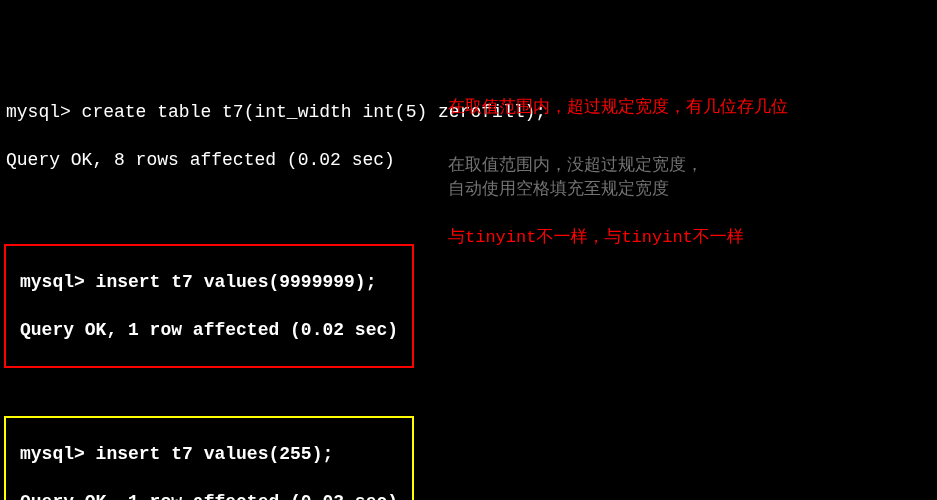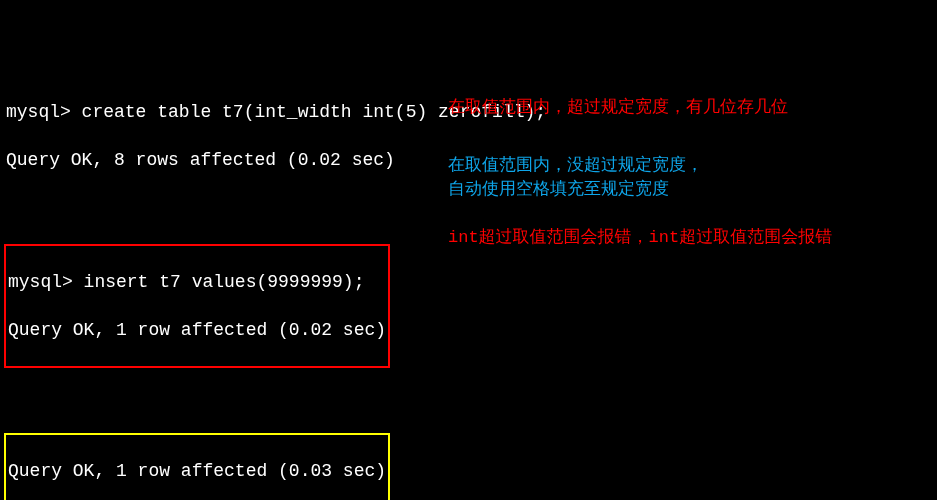--- a/index.html
+++ b/index.html
@@ -12,55 +12,56 @@
       padding: 4px 0 4px 6px;
       width: 937px;
       height: 500px;
       overflow: hidden;
       position: relative;
       white-space: pre;
     }
     .line { display: block; }
     .box-red { border: 2px solid #ff0000; }
     .box-yellow { border: 2px solid #ffff00; }
-    .block { display: inline-block; padding: 0 2px; margin: 0 0 17px -2px; }
+    .block { display: inline-block; padding: 0 14px; margin: 0 0 0 -2px; font-weight: bold; }
     .annotation {
       position: absolute;
       color: #ff0000;
       white-space: nowrap;
       font-size: 17px;
     }
-    .annotation.yellow { color: #0ea5e9; }
+    .annotation.yellow { color: #737373; }
   </style>
 </head>
 <body>
 
 
 
 <span class="line">mysql&gt; create table t7(int_width int(5) zerofill);</span>
 <span class="line">Query OK, 8 rows affected (0.02 sec)</span>
 <span class="line"> </span>
 <div class="block box-red">
 <span class="line">mysql&gt; insert t7 values(9999999);</span>
 <span class="line">Query OK, 1 row affected (0.02 sec)</span>
 </div>
 <span class="line"> </span>
 <div class="block box-yellow">
+<span class="line">mysql&gt; insert t7 values(255);</span>
 <span class="line">Query OK, 1 row affected (0.03 sec)</span>
 </div>
 
 
 
 
 
 
 
 
 
 
 
 <div class="annotation" style="top:96px; left:448px;">在取值范围内，超过规定宽度，有几位存几位</div>
 <div class="annotation yellow" style="top:154px; left:448px;">在取值范围内，没超过规定宽度，</div>
 <div class="annotation yellow" style="top:178px; left:448px;">自动使用空格填充至规定宽度</div>
-<div class="annotation" style="top:226px; left:448px;">int超过取值范围会报错，int超过取值范围会报错</div>
+<div class="annotation" style="top:226px; left:448px;">与tinyint不一样，与tinyint不一样</div>
 
 
 
 
 </body></html>

